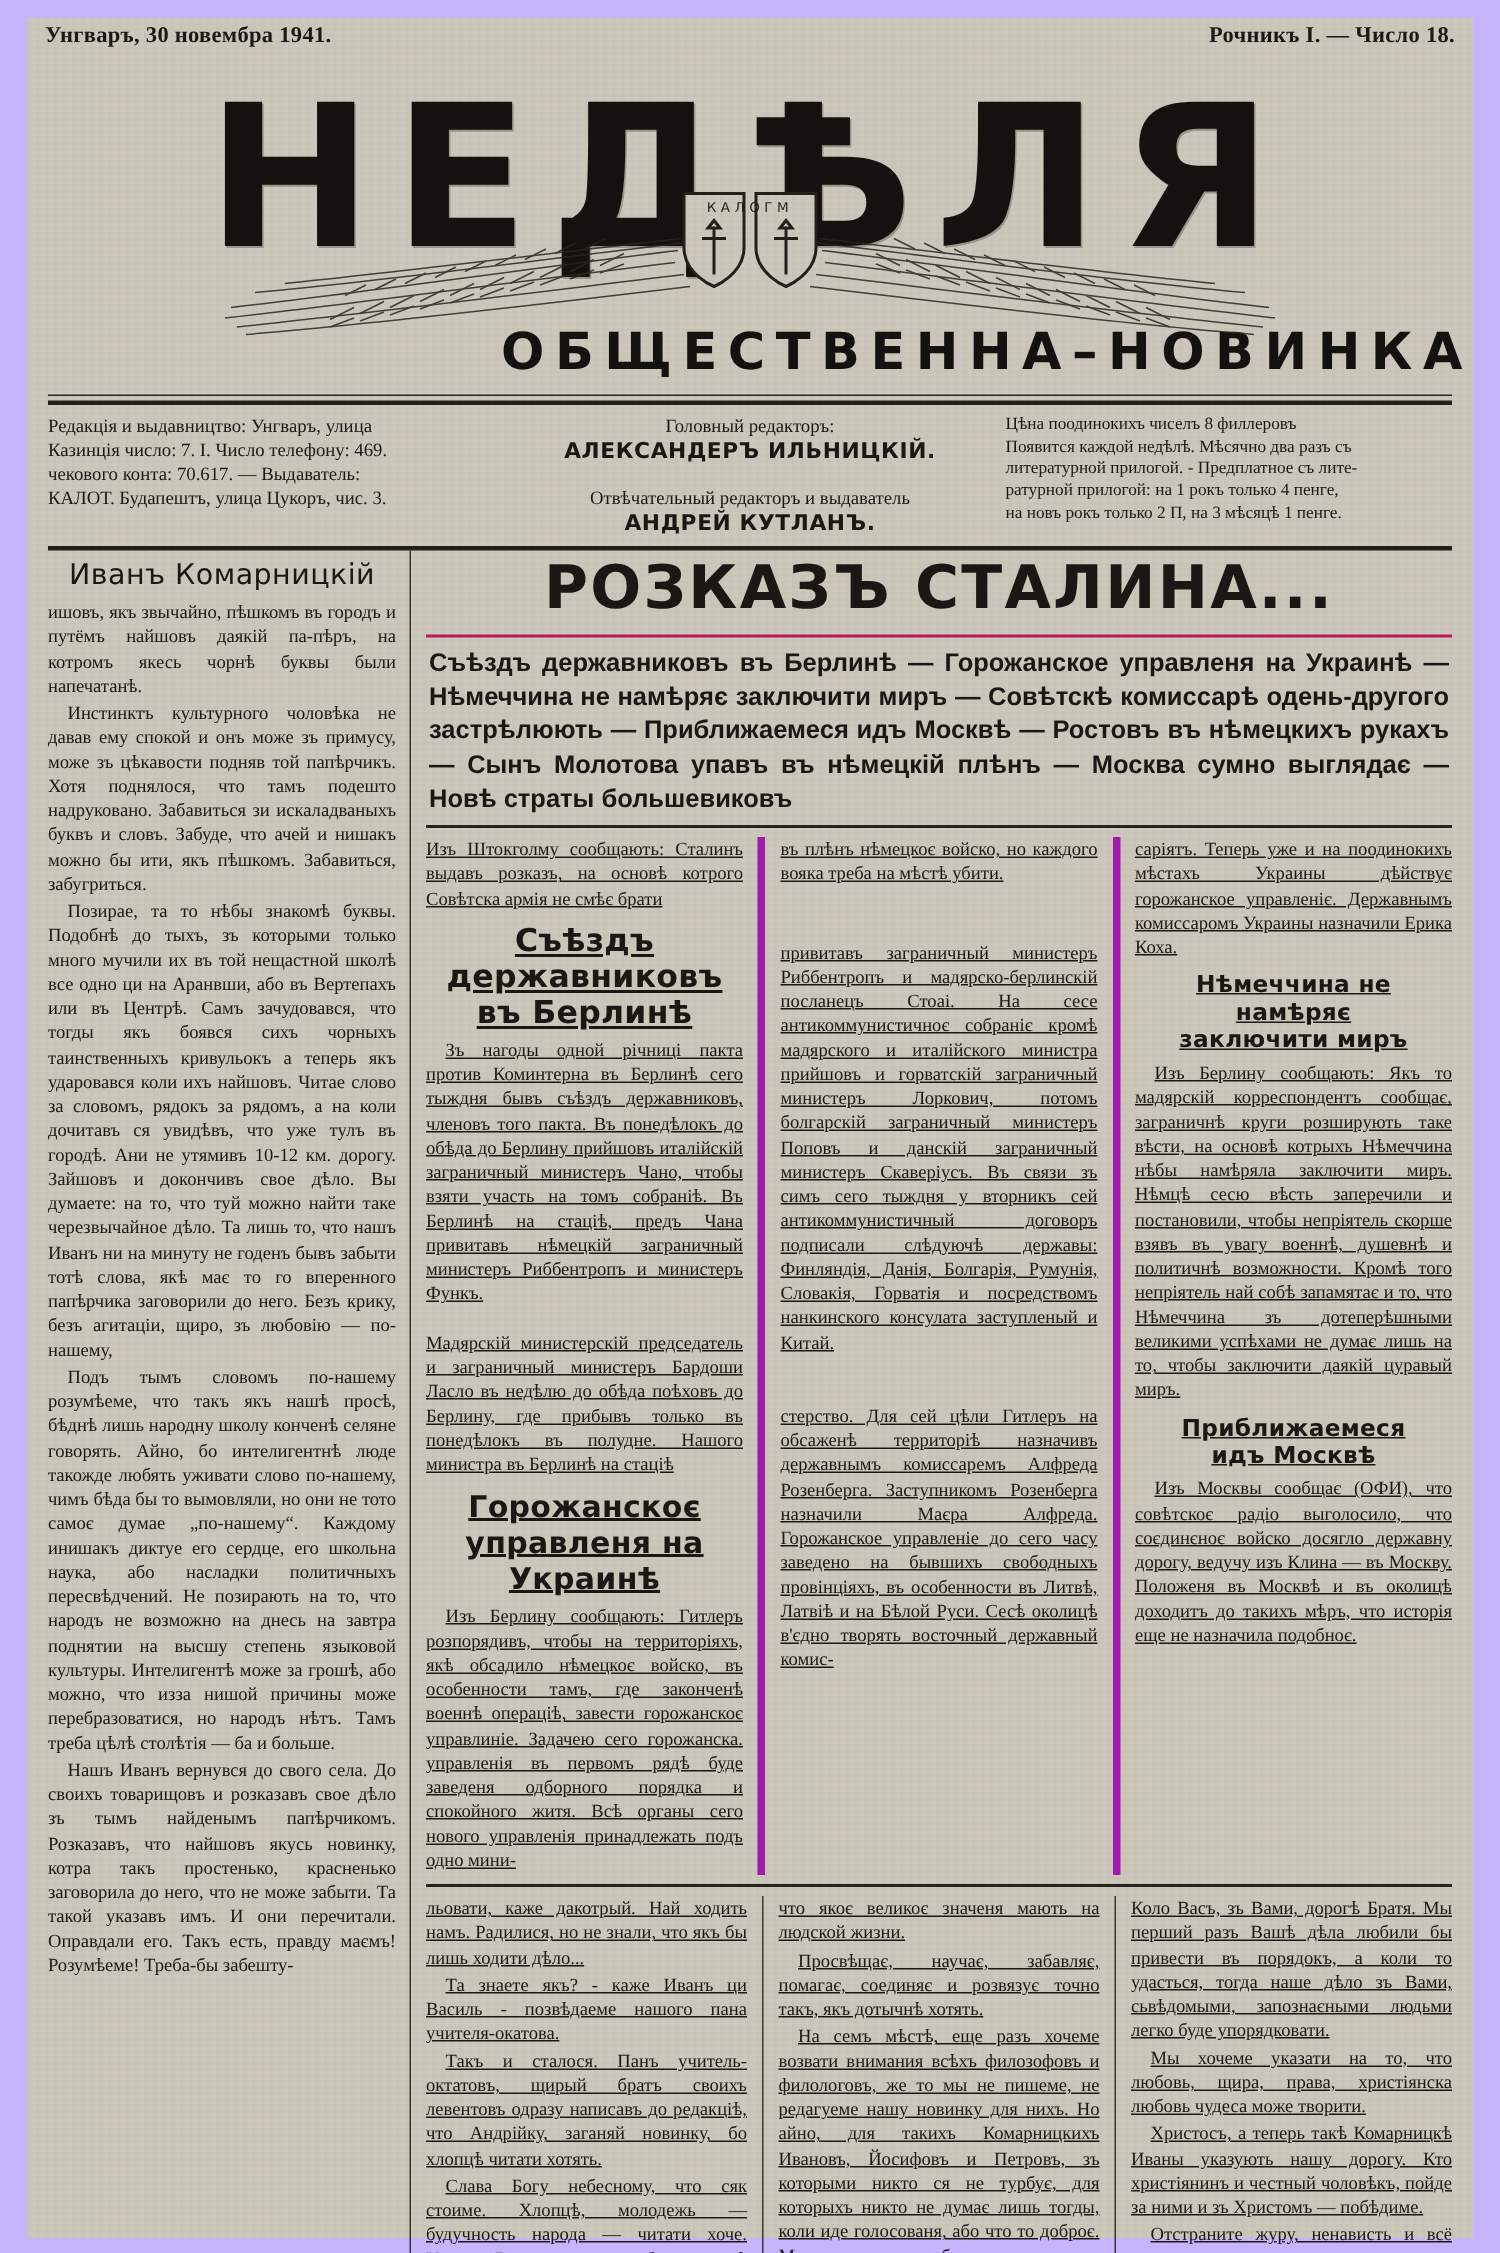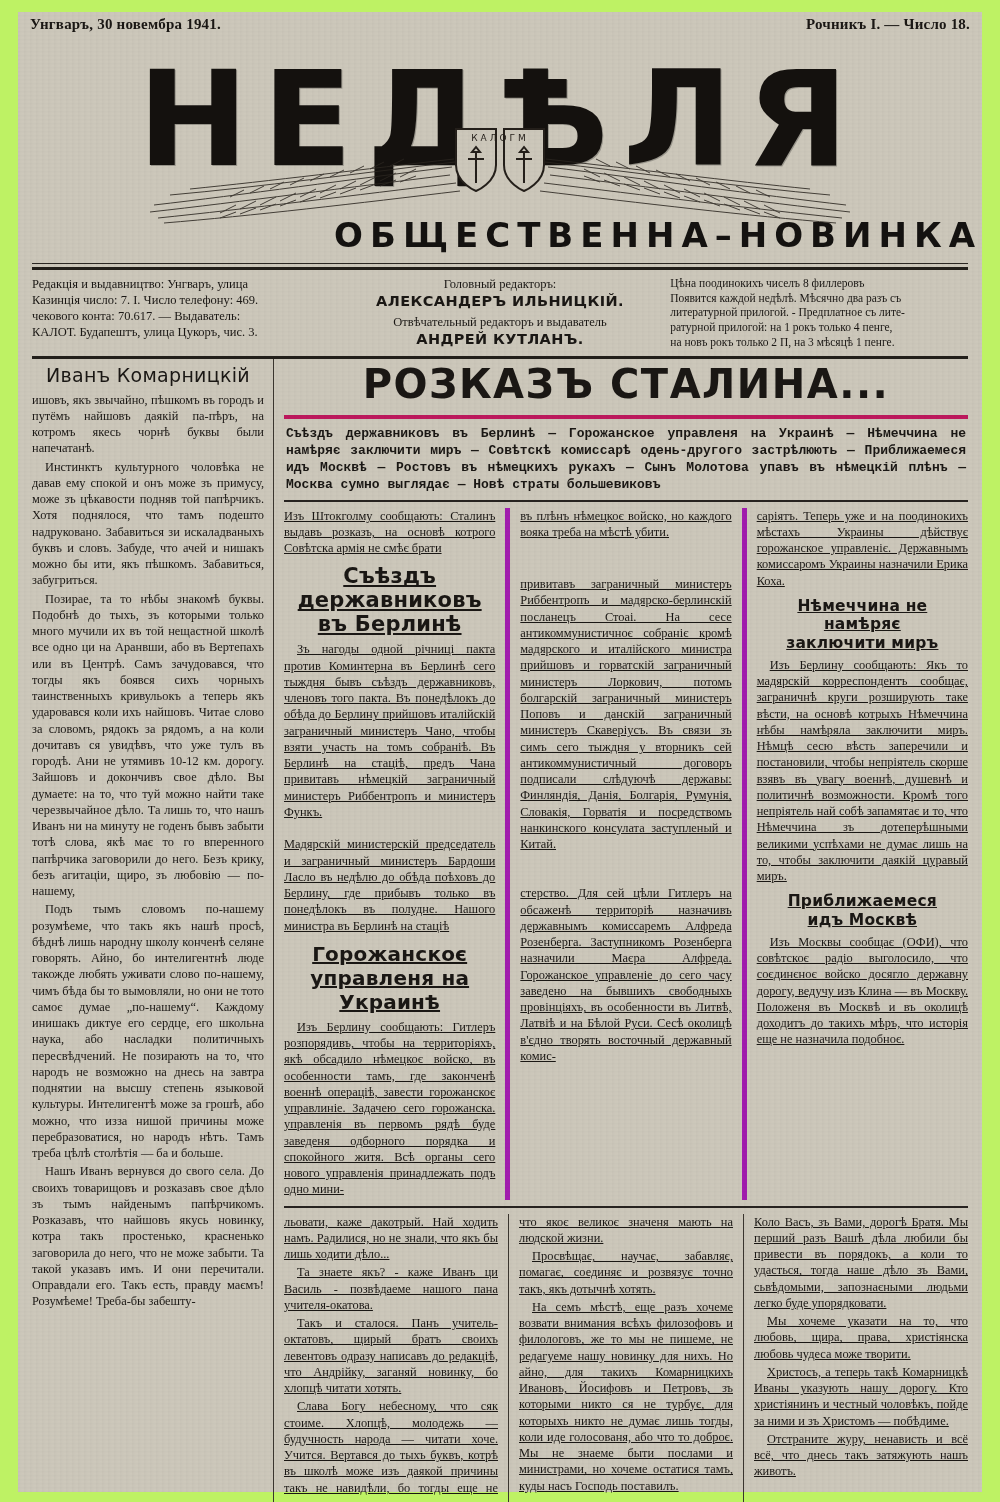--- a/index.html
+++ b/index.html
@@ -5,21 +5,21 @@
   html, body {
     margin: 0;
     padding: 0;
     background: #b9b4a8;
   }
   .page {
     position: relative;
     width: 1000px;
     height: 1502px;
     margin: 0 auto;
-    background: #bef264;
+    background: #c4b5fd;
     color: #1a1714;
     font-family: "Liberation Serif", serif;
     overflow: hidden;
   }
   .paper {
     position: absolute;
     left: 18px; top: 12px; right: 18px; bottom: 10px;
     background: #cdc8bb;
   }
   
@@ -127,26 +127,26 @@
 
   .headline {
     font-family: "DejaVu Sans", sans-serif;
     font-size: 40px;
     font-weight: bold;
     text-align: center;
     letter-spacing: 1.5px;
     margin: 2px 0 8px 0;
   }
   .deck {
-    font-family: Liberation Mono, monospace;
-    font-size: 13px;
+    font-family: Liberation Sans, sans-serif;
+    font-size: 17px;
     font-weight: bold;
     line-height: 1.33;
     text-align: justify;
-    border-top: 4px solid #be185d;
+    border-top: 2px solid #be185d;
     border-bottom: 2px solid #272320;
     padding: 6px 2px 6px 2px;
     margin-bottom: 6px;
   }
 
   .main-cols {
     display: flex;
     gap: 10px;
   }
   .mc { flex: 1; text-decoration: underline; }
@@ -237,21 +237,21 @@
     <div class="imprint">
       <div class="col">
         <div>Редакція и выдавництво: Унгваръ, улица</div>
         <div>Казинція число: 7. I. Число телефону: 469.</div>
         <div>чекового конта:  70.617. — Выдаватель:</div>
         <div>КАЛОТ. Будапештъ, улица Цукоръ, чис. 3.</div>
       </div>
       <div class="col center">
         <div>Головный редакторъ:</div>
         <div class="ed-name">АЛЕКСАНДЕРЪ ИЛЬНИЦКІЙ.</div>
-        <div style="margin-top:3px">Отвѣчательный редакторъ и выдаватель</div>
+        <div style="margin-top:13px">Отвѣчательный редакторъ и выдаватель</div>
         <div class="ed-name">АНДРЕЙ КУТЛАНЪ.</div>
       </div>
       <div class="col right">
         <div>Цѣна поодинокихъ чиселъ 8 филлеровъ</div>
         <div>Появится каждой недѣлѣ. Мѣсячно два разъ съ</div>
         <div>литературной прилогой. - Предплатное съ лите-</div>
         <div>ратурной прилогой: на 1 рокъ только 4 пенге,</div>
         <div>на новъ рокъ только 2 П, на 3 мѣсяцѣ 1 пенге.</div>
       </div>
     </div>

